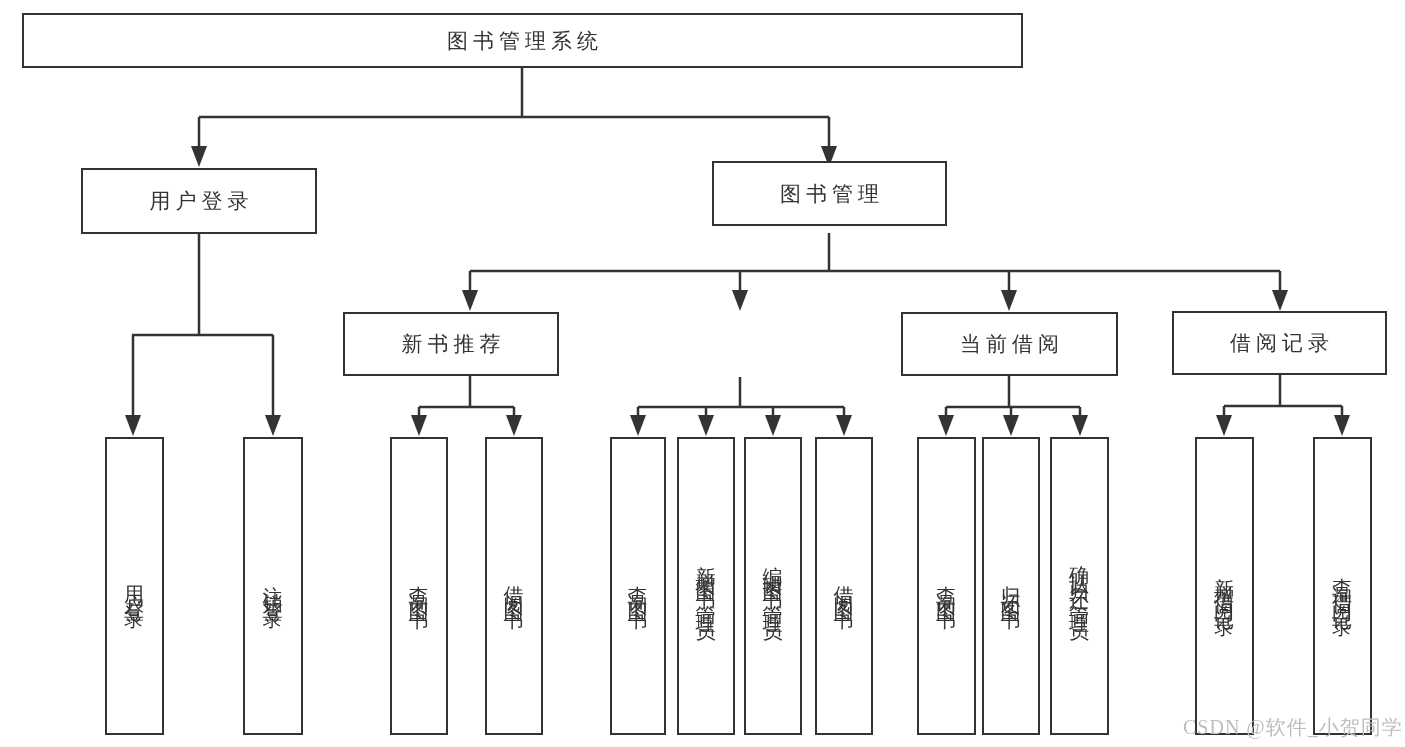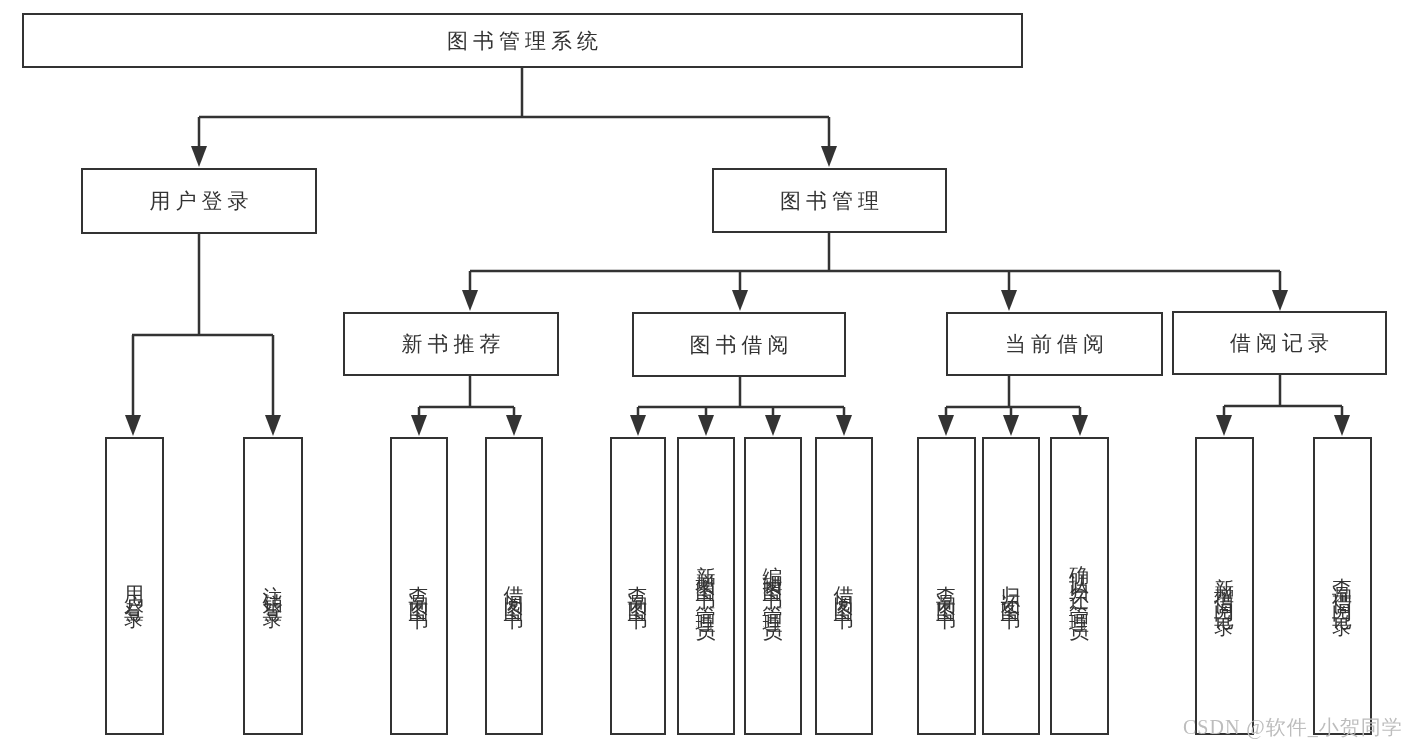--- a/index.html
+++ b/index.html
@@ -58,25 +58,24 @@
       <polygon points="1003,415 1019,415 1011,436"></polygon>
       <polygon points="1072,415 1088,415 1080,436"></polygon>
       <polygon points="1216,415 1232,415 1224,436"></polygon>
       <polygon points="1334,415 1350,415 1342,436"></polygon>
     </g>
   </svg>
 
   <div class="box h" style="left:22px; top:13px; width:1001px; height:55px;">图书管理系统</div>
 
   <div class="box h" style="left:81px; top:168px; width:236px; height:66px;">用户登录</div>
-  <div class="box h" style="left:712px; top:168px; width:235px; height:65px;">图书管理</div>
+  <div class="box h" style="left:712px; top:161px; width:235px; height:65px;">图书管理</div>
 
   <div class="box h" style="left:343px; top:312px; width:216px; height:64px;">新书推荐</div>
-  <div class="box h" style="left:632px; top:312px; width:214px; height:65px;">图书借阅</div>
-  <div class="box h" style="left:946px; top:312px; width:217px; height:64px;">当前借阅</div>
+  <div class="box h" style="left:901px; top:312px; width:217px; height:64px;">当前借阅</div>
   <div class="box h" style="left:1172px; top:311px; width:215px; height:64px;">借阅记录</div>
 
   <div class="box v" style="left:105px; top:437px; width:59px; height:298px;">用户登录</div>
   <div class="box v" style="left:243px; top:437px; width:60px; height:298px;">注销登录</div>
 
   <div class="box v" style="left:390px; top:437px; width:58px; height:298px;">查询图书</div>
   <div class="box v" style="left:485px; top:437px; width:58px; height:298px;">借阅图书</div>
 
   <div class="box v" style="left:610px; top:437px; width:56px; height:298px;">查询图书</div>
   <div class="box v" style="left:677px; top:437px; width:58px; height:298px;">新增图书（管理员）</div>

